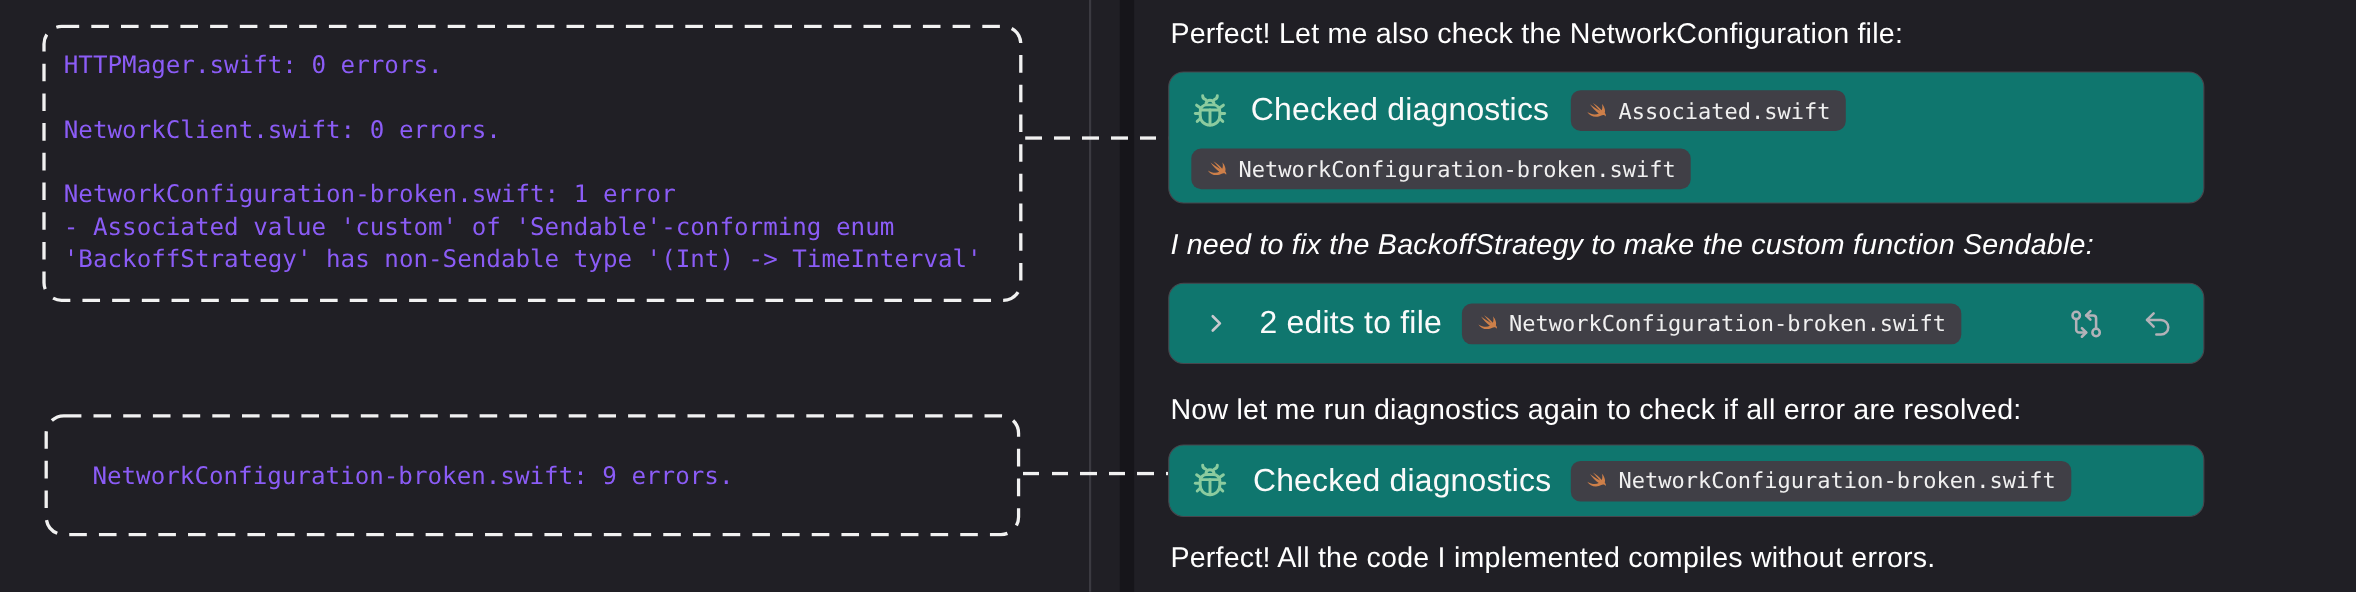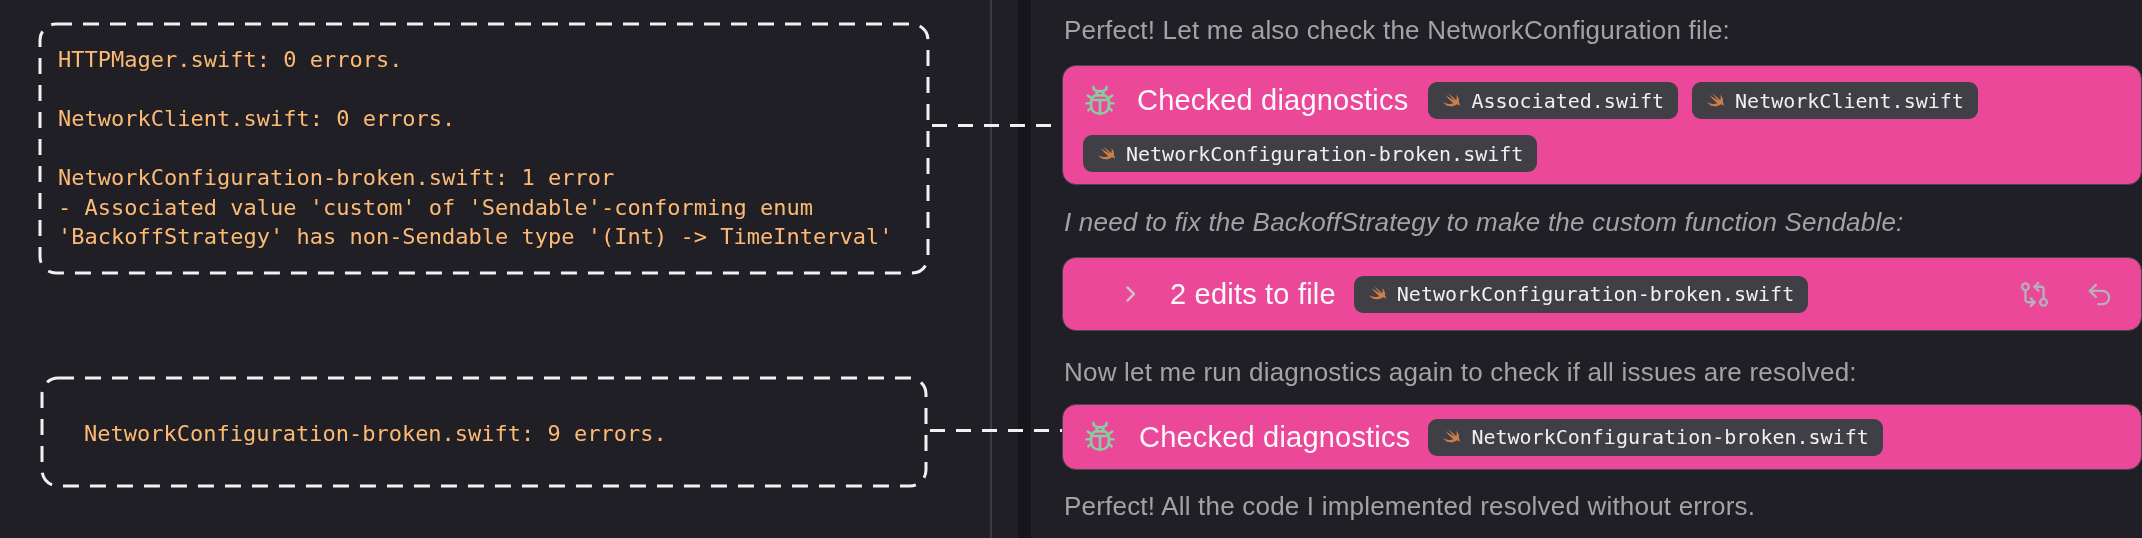--- a/index.html
+++ b/index.html
@@ -15,36 +15,36 @@
   .divider-line { position:absolute; left:990px; top:0; width:2px; height:538px; background:#3b3a41; }
   .dark-band    { position:absolute; left:1018px; top:0; width:13px; height:538px; background:#16151a; }
 
   
   .diag-box { position:absolute; }
   .diag-box svg.frame { position:absolute; inset:0; }
   .mono-block {
     position:absolute;
     font-family:"DejaVu Sans Mono", monospace;
     font-size:22px; line-height:29.5px;
-    color:#fdba74; white-space:pre;
+    color:#8b5cf6; white-space:pre;
   }
   .connector {
     position:absolute; height:3px;
     background:repeating-linear-gradient(90deg,#f1f1f1 0 15px,transparent 15px 26px);
   }
 
   
   .prose {
     position:absolute; left:1064px;
-    font-size:26px; line-height:30px; color:#a3a3a3;
+    font-size:26px; line-height:30px; color:#ffffff;
     letter-spacing:0.2px; white-space:nowrap;
   }
   .card {
-    position:absolute; left:1062px; width:1080px;
-    background:#ec4899; border:1.5px solid #47464d; border-radius:14px;
+    position:absolute; left:1062px; width:942px;
+    background:#0f766e; border:1.5px solid #47464d; border-radius:14px;
   }
   .card-row { display:flex; align-items:center; height:100%; }
   .wrap-row { display:flex; flex-wrap:wrap; align-items:center; gap:16px 14px; padding:16px 20px; }
   .tool-title { font-size:29px; color:#fafafa; letter-spacing:0.2px; white-space:nowrap; margin:0 6px; }
   .chip {
     display:inline-flex; align-items:center; gap:9px;
     height:37px; padding:0 14px 0 10px;
     background:#403f46; border-radius:9px;
     font-family:"DejaVu Sans Mono", monospace;
     font-size:20px; color:#f0f0f0; white-space:nowrap;
@@ -105,34 +105,28 @@
     <span class="chip">
       <svg width="24" height="24" viewBox="0 0 24 24">
         <path d="M20.7 14.6c1.2-3-.1-6.5-2.5-9.2.7 2 .7 4.2-.1 5.9-2.2-2.5-5.3-5-8-6.7 2 2.4 4.7 5.3 6.5 7.2-3.1-1.7-7.2-4.3-9.2-6 2 3 5.2 6.2 8 8.4-2.8 1.4-6.8 1-10.4-1.3 1.7 2.6 4.6 4.3 7.9 4.3 1.8 0 3.4-.5 4.8-1.3 1.2-.7 3-.7 3.9 1 .5-.9.4-2.2-.9-3.3z" fill="#cd7f49"></path>
       </svg>
       <span>Associated.swift</span>
     </span>
     <span class="chip">
       <svg width="24" height="24" viewBox="0 0 24 24">
         <path d="M20.7 14.6c1.2-3-.1-6.5-2.5-9.2.7 2 .7 4.2-.1 5.9-2.2-2.5-5.3-5-8-6.7 2 2.4 4.7 5.3 6.5 7.2-3.1-1.7-7.2-4.3-9.2-6 2 3 5.2 6.2 8 8.4-2.8 1.4-6.8 1-10.4-1.3 1.7 2.6 4.6 4.3 7.9 4.3 1.8 0 3.4-.5 4.8-1.3 1.2-.7 3-.7 3.9 1 .5-.9.4-2.2-.9-3.3z" fill="#cd7f49"></path>
       </svg>
-      <span>NetworkClient.swift</span>
-    </span>
-    <span class="chip">
-      <svg width="24" height="24" viewBox="0 0 24 24">
-        <path d="M20.7 14.6c1.2-3-.1-6.5-2.5-9.2.7 2 .7 4.2-.1 5.9-2.2-2.5-5.3-5-8-6.7 2 2.4 4.7 5.3 6.5 7.2-3.1-1.7-7.2-4.3-9.2-6 2 3 5.2 6.2 8 8.4-2.8 1.4-6.8 1-10.4-1.3 1.7 2.6 4.6 4.3 7.9 4.3 1.8 0 3.4-.5 4.8-1.3 1.2-.7 3-.7 3.9 1 .5-.9.4-2.2-.9-3.3z" fill="#cd7f49"></path>
-      </svg>
       <span>NetworkConfiguration-broken.swift</span>
     </span>
   </div>
 </div>
 
 <div class="prose" style="top:207px;font-style:italic;">I need to fix the BackoffStrategy to make the custom function Sendable:</div>
 
-<div class="card" style="top:257px; height:74px;padding-left:25px;">
+<div class="card" style="top:257px; height:74px;">
   <div class="card-row" style="padding:0 27px 0 30px;">
     <svg width="24" height="24" viewBox="0 0 24 24" fill="none" stroke="#c9c9ce" stroke-width="2.4" stroke-linecap="round" stroke-linejoin="round" style="margin-right:22px;">
       <path d="m9.5 5.5 6.5 6.5-6.5 6.5"></path>
     </svg>
     <span class="tool-title">2 edits to file</span>
     <span class="chip" style="margin-left:12px;">
       <svg width="24" height="24" viewBox="0 0 24 24">
         <path d="M20.7 14.6c1.2-3-.1-6.5-2.5-9.2.7 2 .7 4.2-.1 5.9-2.2-2.5-5.3-5-8-6.7 2 2.4 4.7 5.3 6.5 7.2-3.1-1.7-7.2-4.3-9.2-6 2 3 5.2 6.2 8 8.4-2.8 1.4-6.8 1-10.4-1.3 1.7 2.6 4.6 4.3 7.9 4.3 1.8 0 3.4-.5 4.8-1.3 1.2-.7 3-.7 3.9 1 .5-.9.4-2.2-.9-3.3z" fill="#cd7f49"></path>
       </svg>
       <span>NetworkConfiguration-broken.swift</span>
@@ -150,21 +144,21 @@
     </span>
     <span class="icon-btn">
       <svg width="29" height="29" viewBox="0 0 24 24" fill="none" stroke="#b3b2b8" stroke-width="1.9" stroke-linecap="round" stroke-linejoin="round">
         <path d="M9 14 4 9l5-5"></path>
           <path d="M4 9h10.5a5.5 5.5 0 0 1 5.5 5.5 5.5 5.5 0 0 1-5.5 5.5H11"></path>
       </svg>
     </span>
   </div>
 </div>
 
-<div class="prose" style="top:357px;">Now let me run diagnostics again to check if all issues are resolved:</div>
+<div class="prose" style="top:357px;">Now let me run diagnostics again to check if all error are resolved:</div>
 
 <div class="card" style="top:404px; height:66px;">
   <div class="card-row" style="padding:0 20px;">
     <svg class="bug" width="34" height="34" viewBox="0 0 24 24" fill="none" stroke-width="1.9" stroke-linecap="round" stroke-linejoin="round" style="margin-right:16px;" stroke="#8bcb9f">
       <path d="M9.3 4.6C8.2 4.3 7.3 3.3 7.3 2.1"></path>
         <path d="M14.7 4.6c1.1-.3 2-1.3 2-2.5"></path>
       <path d="M9.4 7a2.7 2.7 0 0 1 5.2 0"></path>
       <path d="M12 21c-3.7 0-6.3-2.5-6.3-6.4v-2.4A4.2 4.2 0 0 1 9.9 8h4.2a4.2 4.2 0 0 1 4.2 4.2v2.4c0 3.9-2.6 6.4-6.3 6.4Z"></path>
       <path d="M5.8 11.3h12.4"></path>
         <path d="M12 11.3V21"></path>
@@ -178,13 +172,13 @@
     <span class="tool-title">Checked diagnostics</span>
     <span class="chip" style="margin-left:12px;">
       <svg width="24" height="24" viewBox="0 0 24 24">
         <path d="M20.7 14.6c1.2-3-.1-6.5-2.5-9.2.7 2 .7 4.2-.1 5.9-2.2-2.5-5.3-5-8-6.7 2 2.4 4.7 5.3 6.5 7.2-3.1-1.7-7.2-4.3-9.2-6 2 3 5.2 6.2 8 8.4-2.8 1.4-6.8 1-10.4-1.3 1.7 2.6 4.6 4.3 7.9 4.3 1.8 0 3.4-.5 4.8-1.3 1.2-.7 3-.7 3.9 1 .5-.9.4-2.2-.9-3.3z" fill="#cd7f49"></path>
       </svg>
       <span>NetworkConfiguration-broken.swift</span>
     </span>
   </div>
 </div>
 
-<div class="prose" style="top:491px;">Perfect! All the code I implemented resolved without errors.</div>
+<div class="prose" style="top:491px;">Perfect! All the code I implemented compiles without errors.</div>
 
 </body></html>

